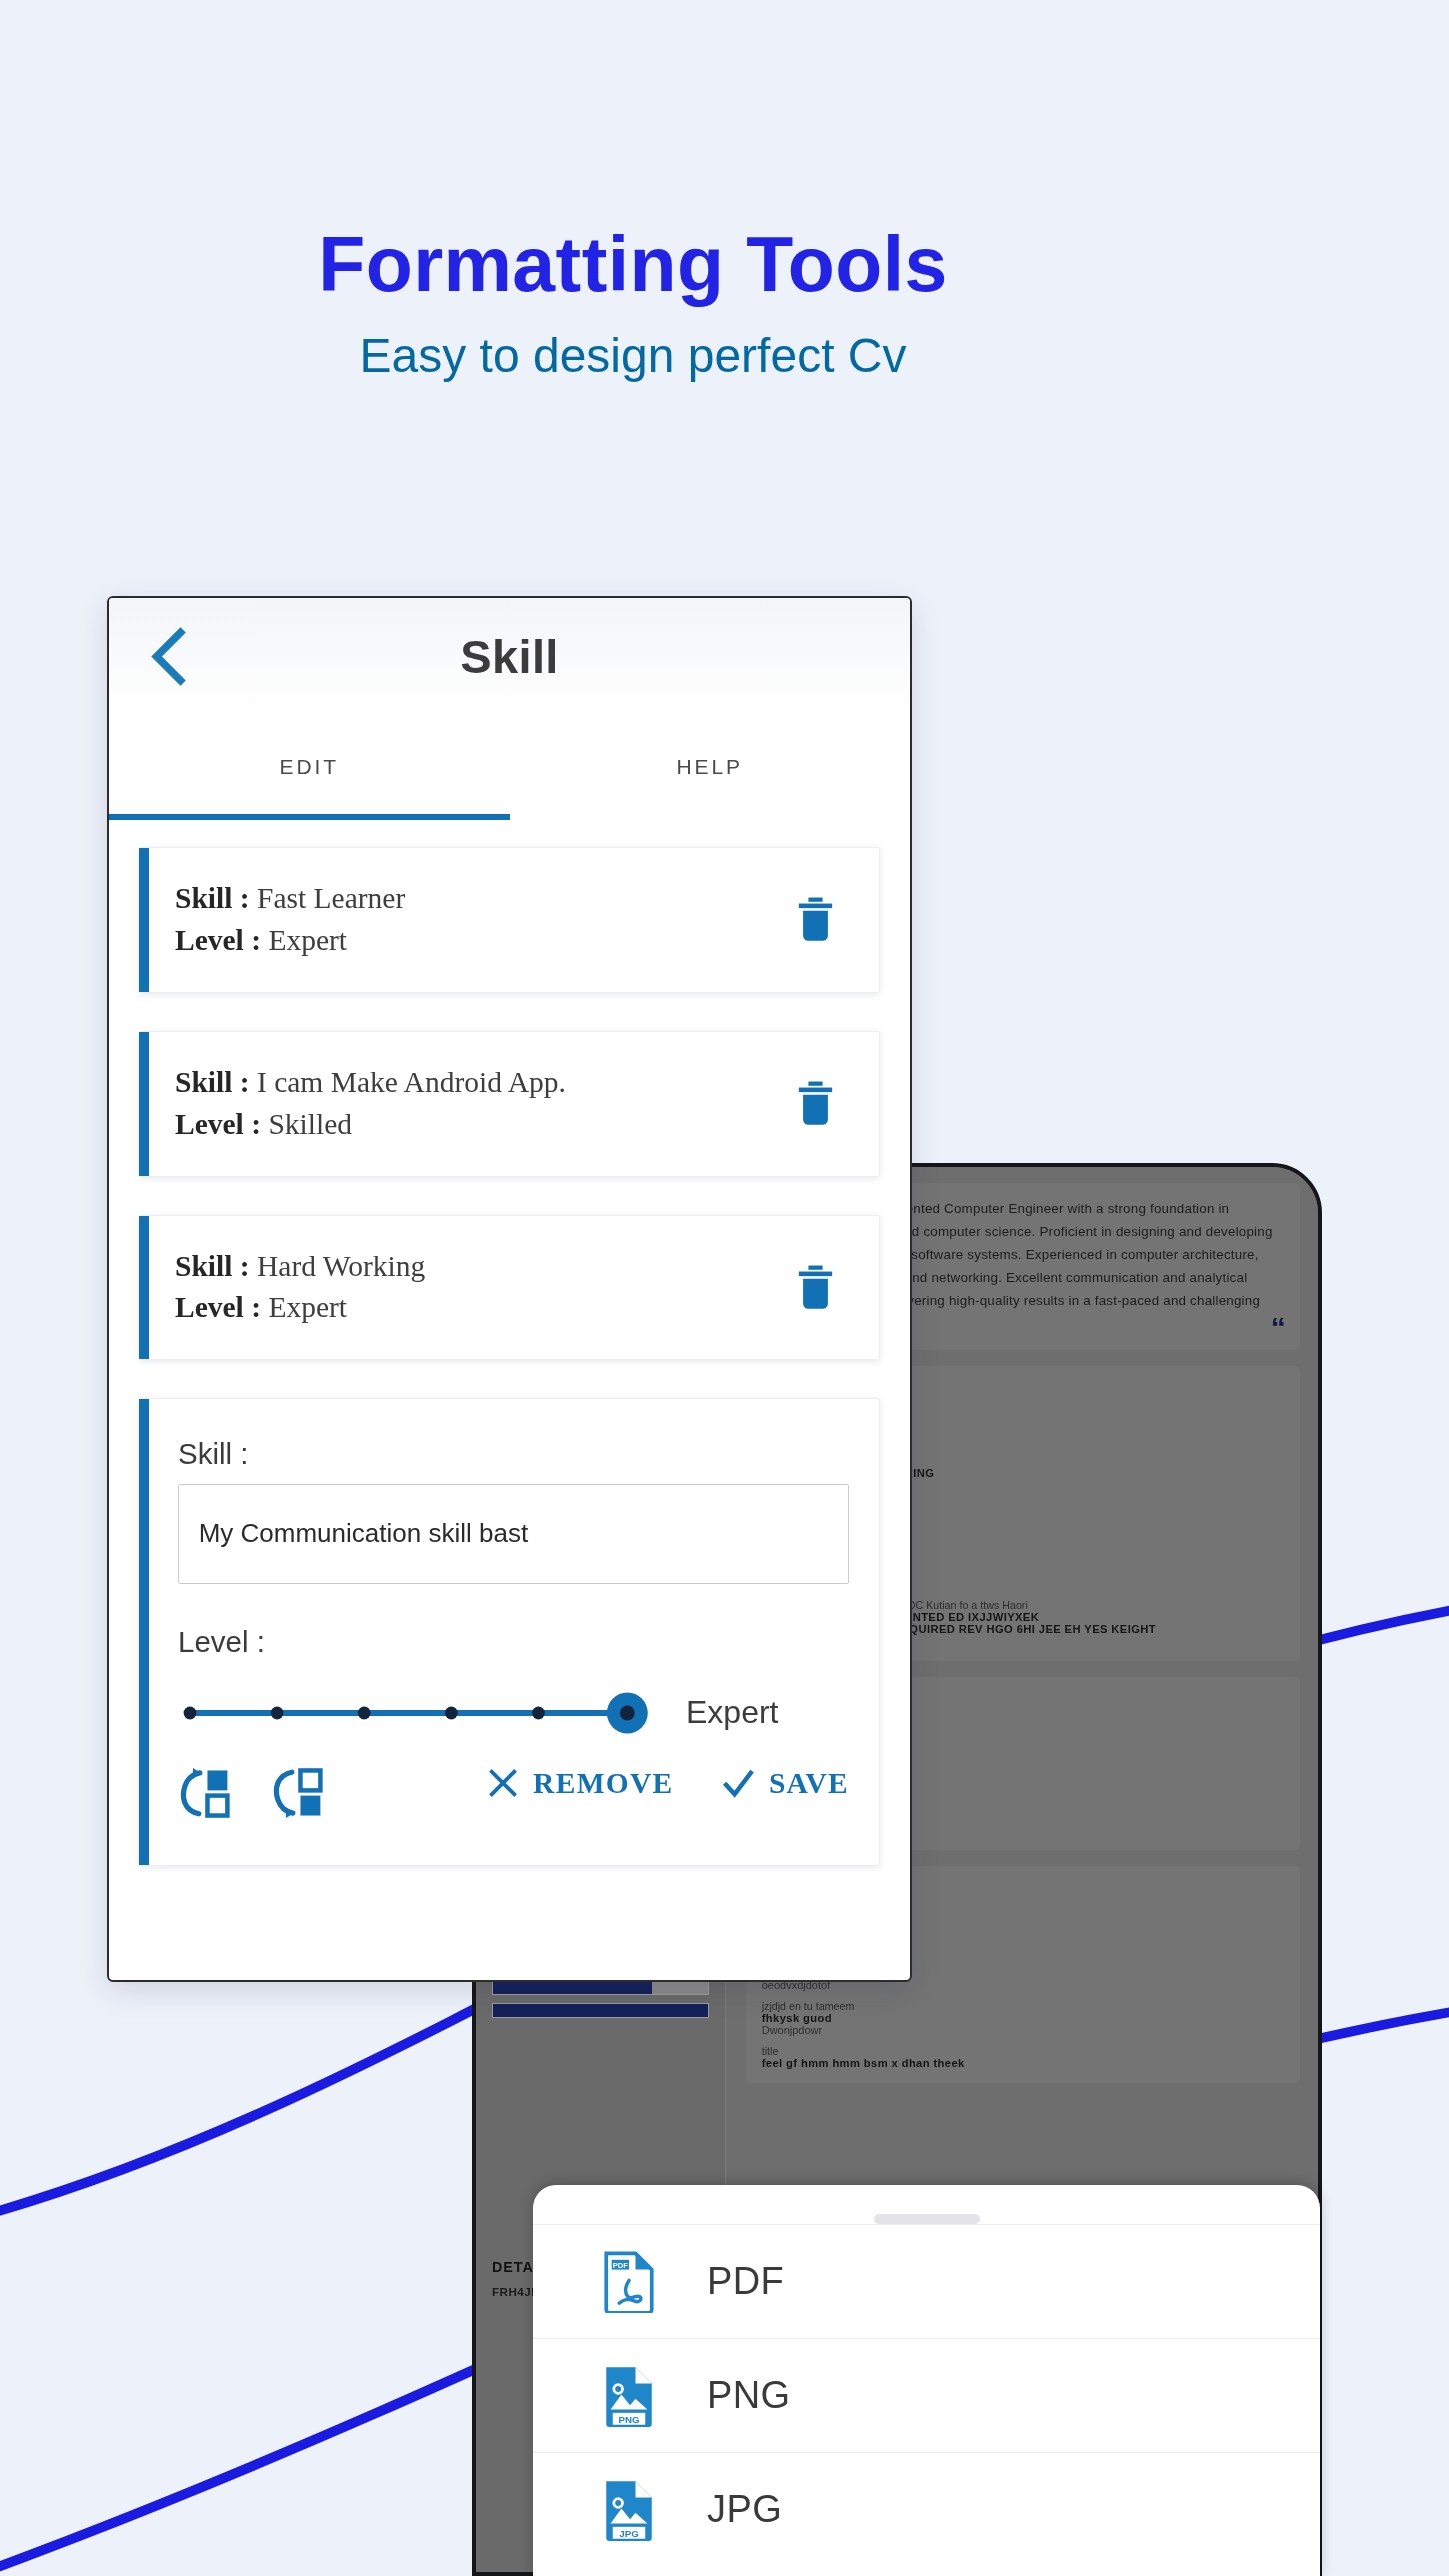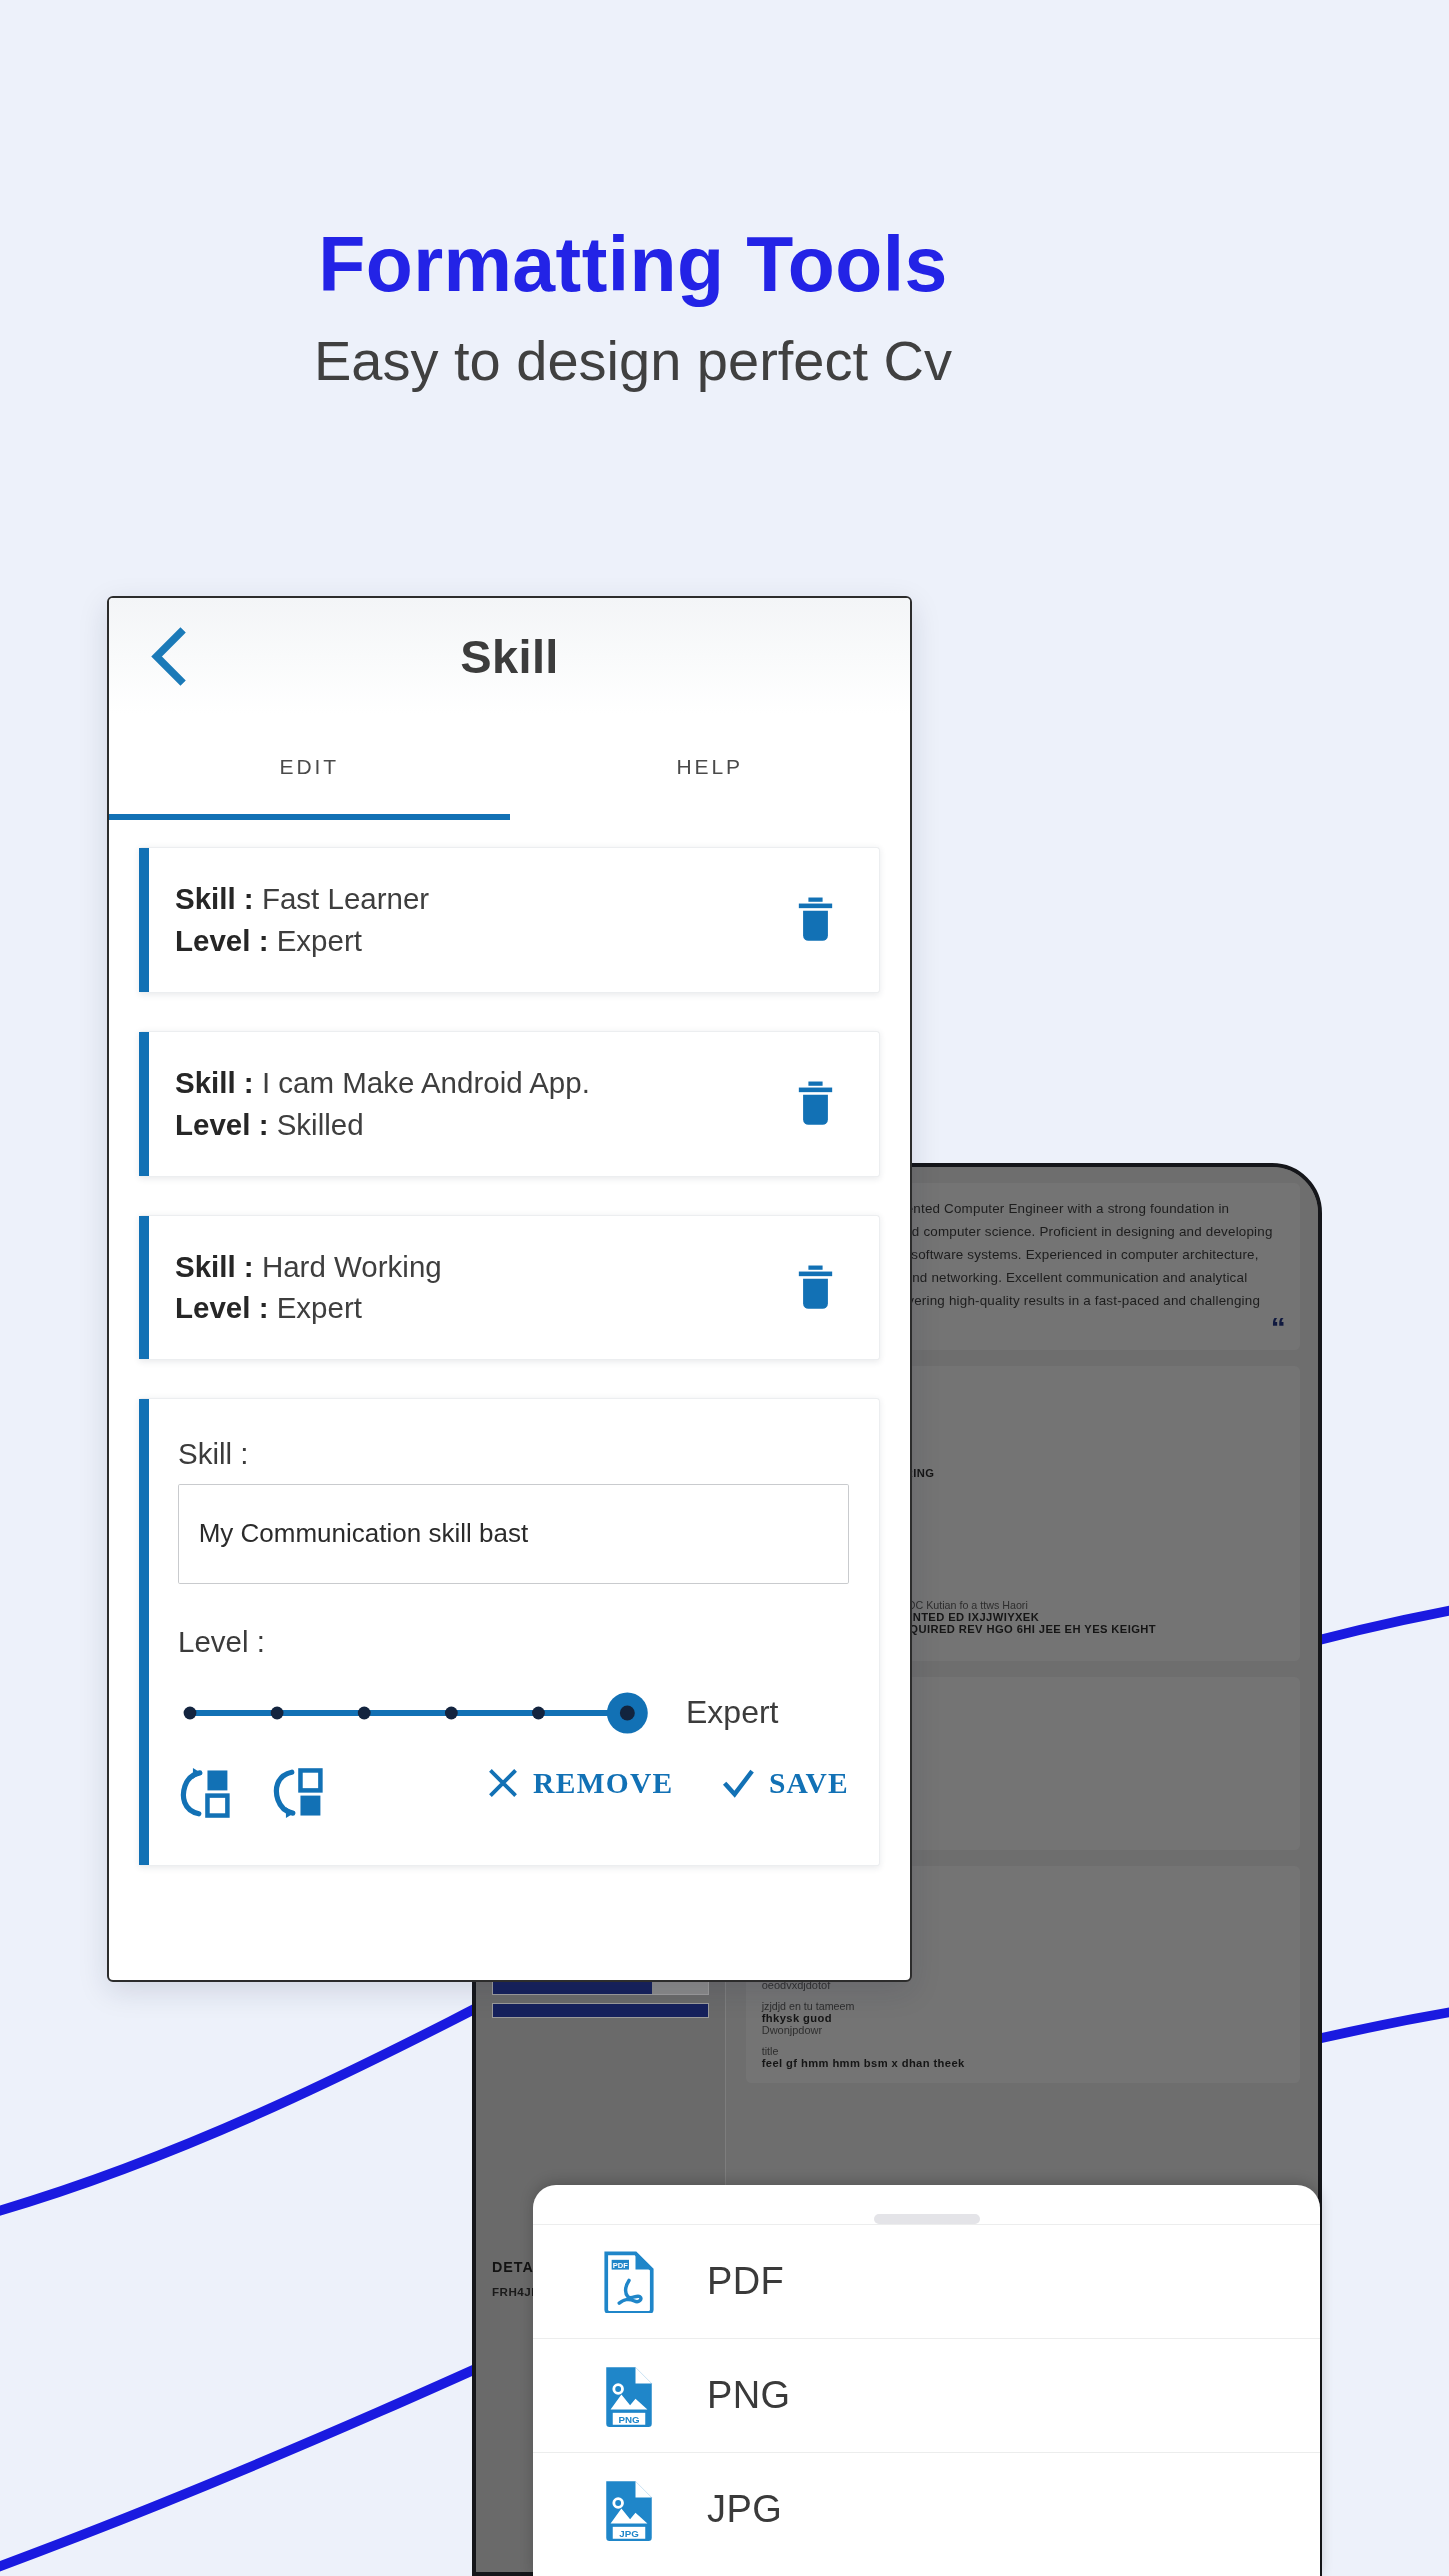--- a/index.html
+++ b/index.html
@@ -40,23 +40,23 @@
   }
   .headline {
     font-size: 77px;
     font-weight: bold;
     color: #2323e6;
     letter-spacing: 0.4px;
     line-height: 1.05;
   }
   .subheadline {
     margin-top: 25px;
-    font-size: 56px;
+    font-size: 48px;
     font-weight: normal;
-    color: #404040;
+    color: #0369a1;
     line-height: 1.1;
   }
 
   
   #back-phone {
     position: absolute;
     left: 472px;
     top: 1163px;
     width: 850px;
     height: 1413px;
@@ -239,20 +239,21 @@
     border: 0.9px solid #eceef0;
     border-left: none;
     border-radius: 3.6px;
     box-shadow: 0 1.8px 6.3px rgba(35,45,70,.10);
     padding: 30px 30px 30px 36px;
     margin-bottom: 38px;
     display: flex;
     align-items: center;
     justify-content: space-between;
     min-height: 136px;
+    font-family: Liberation Serif, serif;
   }
   .accent-bar {
     position: absolute;
     left: 0; top: 0; bottom: 0;
     width: 9.8px;
     background: #1271b5;
   }
   .card-lines { line-height: 1.42; }
   .card-line { font-size: 29.5px; color: #3e3e3e; white-space: nowrap; }
   .card-line b { color: #262626; font-weight: bold; }

